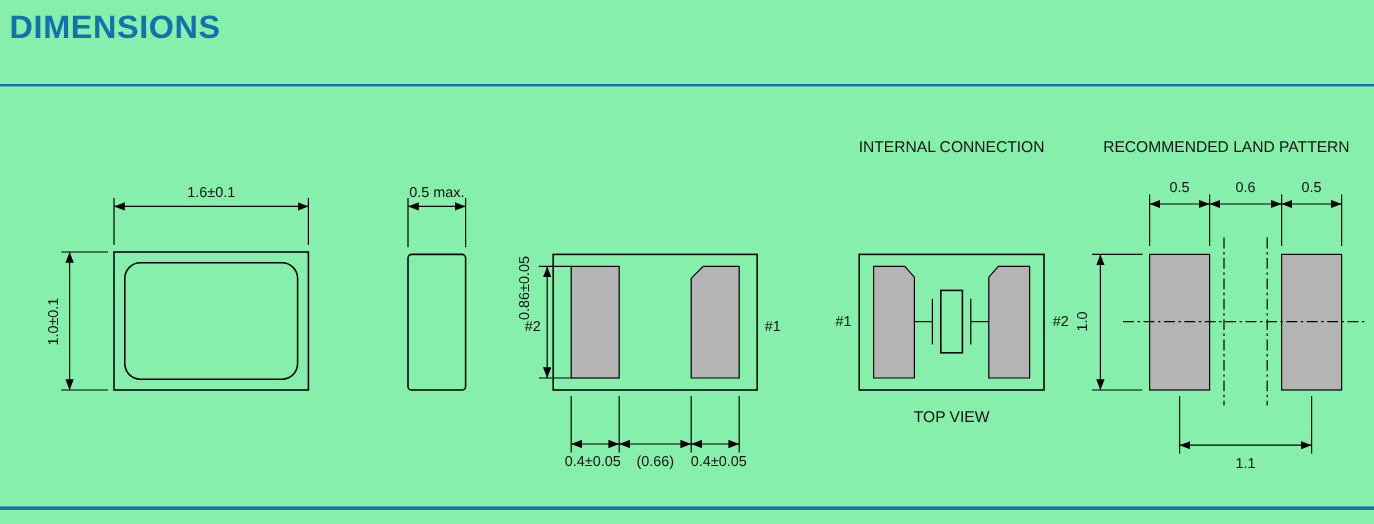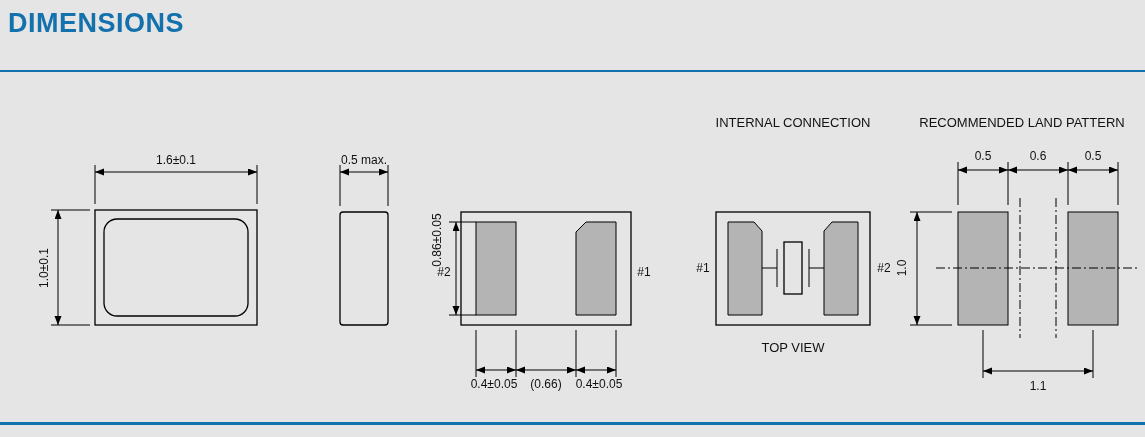--- a/index.html
+++ b/index.html
@@ -1,18 +1,18 @@
 <!DOCTYPE html>
 <html><head>
 <meta charset="utf-8">
 <style>
   * { margin:0; padding:0; box-sizing:border-box; }
   html,body { background:#ffffff; }
   body { width:1145px; height:437px; font-family:"Liberation Sans", sans-serif; }
-  .page { position:relative; width:1145px; height:437px; background:#e5e5e5; overflow:hidden; }
+  .page { position:relative; width:1145px; height:437px; background:#86efac; overflow:hidden; }
   .page-title {
     position:absolute; left:8px; top:8px;
     font-size:27px; font-weight:700; color:#1371ad; letter-spacing:0.5px;
     font-family:"Liberation Sans", sans-serif;
   }
   .rule { position:absolute; left:0; width:1145px; background:#1371ad; }
   .rule-top { top:70px; height:2px; }
   .rule-bottom { top:422px; height:3px; }
   svg.drawing { position:absolute; left:0; top:0; }
   .outline { fill:none; stroke:#000; stroke-width:1.3; }

